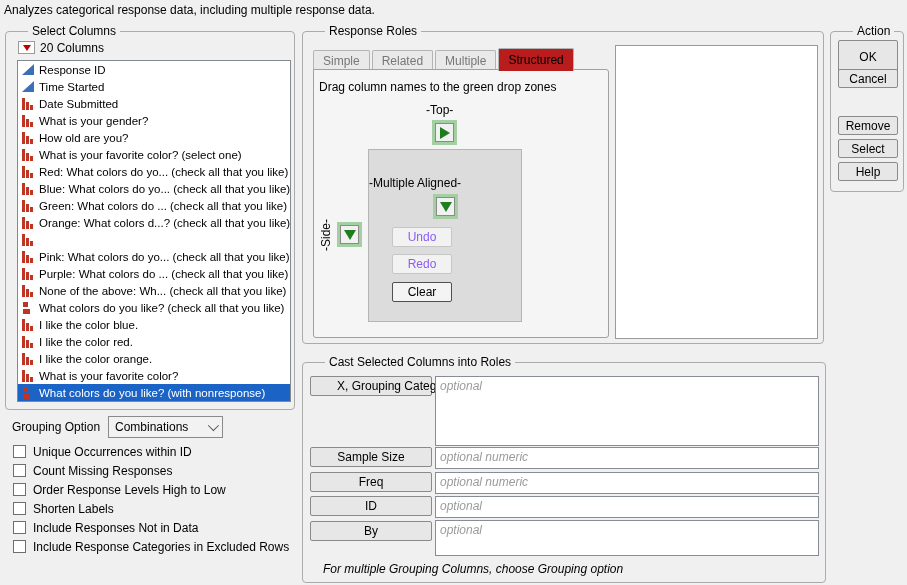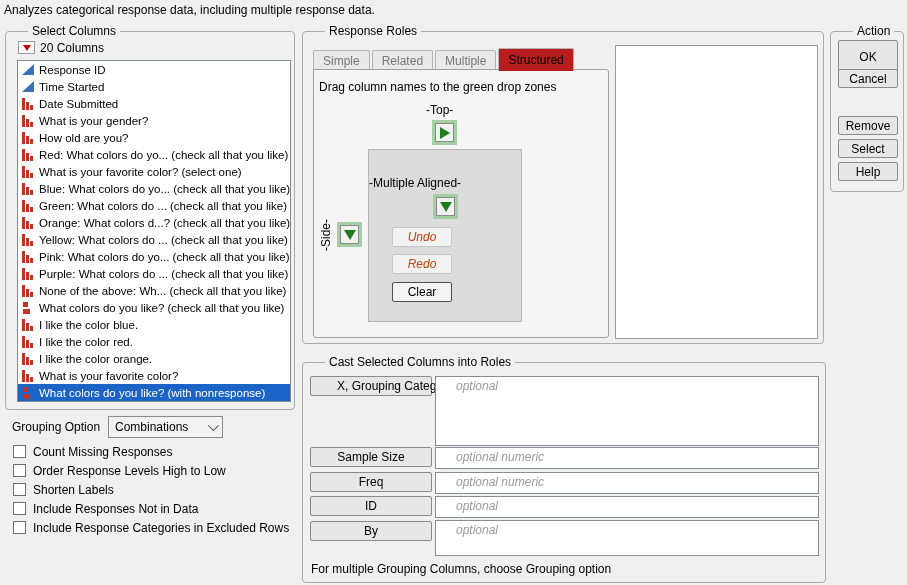--- a/index.html
+++ b/index.html
@@ -3,21 +3,21 @@
 <meta charset="utf-8">
 <style>
   html,body{margin:0;padding:0;}
   body{font-family:"Liberation Sans",sans-serif;font-size:12px;color:#000;background:#f0f0f0;}
   #app{position:relative;width:907px;height:585px;background:#f0f0f0;overflow:hidden;}
   
   .group{position:absolute;border:1px solid #ababab;border-radius:4px;box-sizing:border-box;}
   .legend{position:absolute;top:-8px;left:22px;background:#f0f0f0;padding:0 4px;font-size:12px;line-height:14px;white-space:nowrap;}
   
   .btn{position:absolute;display:flex;align-items:center;justify-content:center;background:#e7e7e7;border:1px solid #8a8a8a;border-radius:2px;font-size:12px;box-sizing:border-box;white-space:nowrap;cursor:default;}
-  .btn.dis{color:#c2410c;border-color:#c6c6c6;background:#f0f0f0;font-style:italic;}
+  .btn.dis{color:#8b5cf6;border-color:#c6c6c6;background:#f0f0f0;}
   .btn.onpanel{background:#f2f2f2;}
   .btn.strong{border-color:#4f4f4f;background:#f4f4f4;}
   
   #column-list{position:absolute;left:11px;top:28px;width:274px;height:342px;background:#fff;border:1px solid #838891;box-sizing:border-box;overflow:hidden;}
   .lrow{height:17px;display:flex;align-items:center;gap:5px;padding-left:4px;white-space:nowrap;font-size:11.5px;}
   .lrow.selected{background:#1b63c5;color:#fff;}
   .llabel{overflow:hidden;}
   .ic-cont{width:12px;height:11px;flex:0 0 12px;background:#3b70b6;clip-path:polygon(100% 0,100% 100%,0 100%);}
   .ic-nom{width:12px;height:12px;flex:0 0 12px;display:flex;align-items:flex-end;gap:1px;}
   .ic-nom i{display:block;width:3px;background:#bf3524;}
@@ -43,21 +43,21 @@
   .tab{height:20px;padding:2px 9px;display:flex;align-items:center;background:#e9e9e9;border:1px solid #b3b3b3;border-bottom:none;border-radius:2px 2px 0 0;color:#767676;box-sizing:border-box;position:relative;}
   .tab.active{height:23px;margin-bottom:-1px;background:#b91c1c;color:#000;z-index:3;}
   #tab-panel{position:absolute;left:10px;top:37px;width:296px;height:269px;background:#f5f5f5;border:1px solid #a0a0a0;border-radius:0 3px 3px 3px;box-sizing:border-box;z-index:1;}
   
   .dropzone{position:absolute;width:25px;height:25px;border:3px solid #a3cfa3;background:#f1f1f1;box-sizing:border-box;display:flex;align-items:center;justify-content:center;}
   .dropzone .inner{width:100%;height:100%;border:1px solid #8a8a8a;display:flex;align-items:center;justify-content:center;box-sizing:border-box;}
   .tri-right{width:0;height:0;border-top:6px solid transparent;border-bottom:6px solid transparent;border-left:10px solid #1e7e1e;}
   .tri-down{width:0;height:0;border-left:6px solid transparent;border-right:6px solid transparent;border-top:10px solid #1e7e1e;}
   #gray-panel{position:absolute;left:54px;top:79px;width:154px;height:173px;background:#dcdcdc;border:1px solid #b5b5b5;box-sizing:border-box;}
   
-  .field{position:absolute;background:#fff;border:1px solid #888c94;box-sizing:border-box;padding:2px 20px;overflow:hidden;}
+  .field{position:absolute;background:#fff;border:1px solid #888c94;box-sizing:border-box;padding:2px 4px;overflow:hidden;}
   .ph{font-style:italic;color:#9b9b9b;font-size:12px;}
   #roles-listbox{position:absolute;left:312px;top:13px;width:203px;height:294px;background:#fff;border:1px solid #9a9a9a;box-sizing:border-box;}
   .txt{position:absolute;white-space:nowrap;}
   .vlabel{position:absolute;left:-9px;top:158px;width:42px;text-align:center;transform:rotate(-90deg);font-size:12px;white-space:nowrap;}
 </style>
 </head>
 <body>
 
 <div id="app">
 
@@ -101,36 +101,36 @@
             <i></i>
           </span>
           <span class="llabel">How old are you?</span>
         </div>
         <div class="lrow">
           <span class="ic-nom">
             <i></i>
             <i></i>
             <i></i>
           </span>
+          <span class="llabel">What is your favorite color? (select one)</span>
+        </div>
+        <div class="lrow">
+          <span class="ic-nom">
+            <i></i>
+            <i></i>
+            <i></i>
+          </span>
           <span class="llabel">Red: What colors do yo... (check all that you like)</span>
         </div>
         <div class="lrow">
           <span class="ic-nom">
             <i></i>
             <i></i>
             <i></i>
           </span>
-          <span class="llabel">What is your favorite color? (select one)</span>
-        </div>
-        <div class="lrow">
-          <span class="ic-nom">
-            <i></i>
-            <i></i>
-            <i></i>
-          </span>
           <span class="llabel">Blue: What colors do yo... (check all that you like)</span>
         </div>
         <div class="lrow">
           <span class="ic-nom">
             <i></i>
             <i></i>
             <i></i>
           </span>
           <span class="llabel">Green: What colors do ... (check all that you like)</span>
         </div>
@@ -141,21 +141,20 @@
             <i></i>
           </span>
           <span class="llabel">Orange: What colors d...? (check all that you like)</span>
         </div>
         <div class="lrow">
           <span class="ic-nom">
             <i></i>
             <i></i>
             <i></i>
           </span>
-          <span class="llabel">Yellow: What colors do ... (check all that you like)</span>
         </div>
         <div class="lrow">
           <span class="ic-nom">
             <i></i>
             <i></i>
             <i></i>
           </span>
           <span class="llabel">Pink: What colors do yo... (check all that you like)</span>
         </div>
         <div class="lrow">
@@ -223,20 +222,24 @@
       </div>
   </div>
 
   <div class="txt" style="left:12px;top:420px;">Grouping Option</div>
   <div id="grouping-select">
     <span>Combinations</span>
     <span class="chev"></span>
   </div>
 
   <div id="checkbox-area">
+      <div class="cbrow">
+        <span class="cb"></span>
+        <span>Unique Occurrences within ID</span>
+      </div>
       <div class="cbrow">
         <span class="cb"></span>
         <span>Count Missing Responses</span>
       </div>
       <div class="cbrow">
         <span class="cb"></span>
         <span>Order Response Levels High to Low</span>
       </div>
       <div class="cbrow">
         <span class="cb"></span>
@@ -319,21 +322,21 @@
     <div class="btn" style="left:7px;top:133px;width:122px;height:20px;">ID</div>
     <div class="field" style="left:132px;top:133px;width:384px;height:22px;">
       <span class="ph">optional</span>
     </div>
 
     <div class="btn" style="left:7px;top:158px;width:122px;height:20px;">By</div>
     <div class="field" style="left:132px;top:157px;width:384px;height:36px;">
       <span class="ph">optional</span>
     </div>
 
-    <div class="txt" style="left:8px;top:199px;">For multiple Grouping Columns, choose Grouping option</div>
+    <div class="txt" style="left:20px;top:199px;font-style:italic;">For multiple Grouping Columns, choose Grouping option</div>
   </div>
 
   <div class="group" style="left:830px;top:31px;width:74px;height:161px;">
     <span class="legend">Action</span>
     <div class="btn" style="left:7px;top:8px;width:60px;height:33px;text-align:right;">OK</div>
     <div class="btn" style="left:7px;top:37px;width:60px;height:19px;">Cancel</div>
     <div class="btn" style="left:7px;top:84px;width:60px;height:19px;">Remove</div>
     <div class="btn" style="left:7px;top:107px;width:60px;height:19px;">Select</div>
     <div class="btn" style="left:7px;top:130px;width:60px;height:19px;">Help</div>
   </div>

